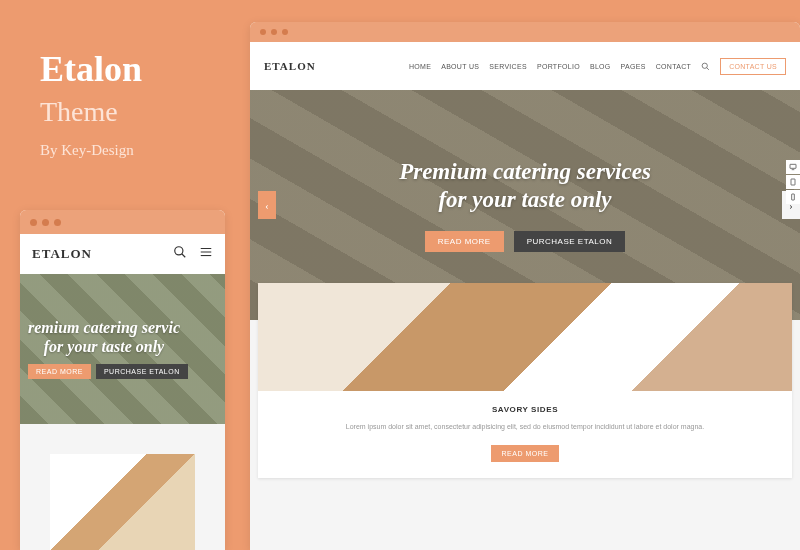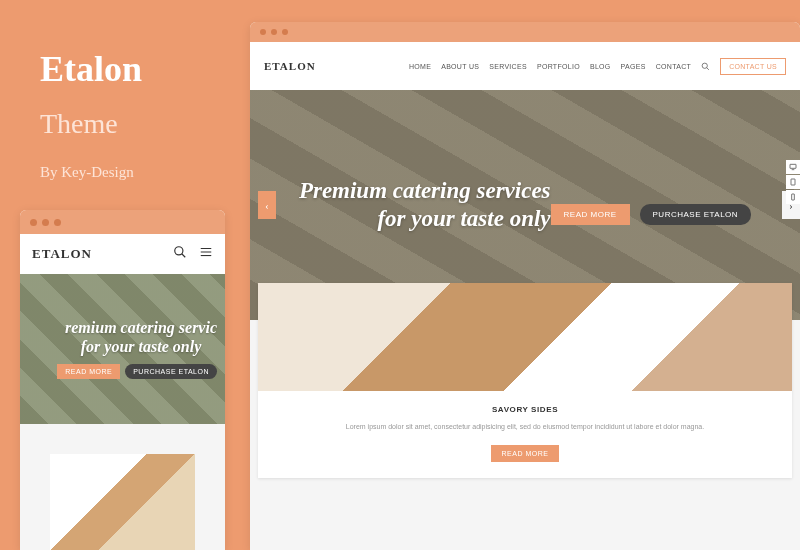--- a/index.html
+++ b/index.html
@@ -1,51 +1,51 @@
 <!DOCTYPE html>
 <html><head>
 <meta charset="utf-8">
 <style>
 * { margin:0; padding:0; box-sizing:border-box; }
 body { font-family: Georgia, serif; background:#ed9b6f; width:800px; height:550px; overflow:hidden; position:relative; }
 .sidebar-info { position:absolute; left:40px; top:48px; color:#fff; width:200px; }
 .sidebar-info h1 { font-size:36px; font-weight:600; font-family: Georgia, serif; color:#fff; }
-.sidebar-info h2 { font-size:28px; font-weight:300; color:#fde4d7; margin-top:18px; }
-.sidebar-info p { font-size:15px; margin-top:24px; color:#fde4d7; }
+.sidebar-info h2 { font-size:28px; font-weight:300; color:#fde4d7; margin-top:6px; }
+.sidebar-info p { font-size:15px; margin-top:14px; color:#fde4d7; }
 
 .mobile-window { position:absolute; left:20px; top:210px; width:205px; background:#fff; border-radius:6px 6px 0 0; overflow:hidden; height:340px; box-shadow:0 2px 10px rgba(0,0,0,0.1);}
 .mobile-chrome { background:#eca27a; height:24px; display:flex; align-items:center; padding:0 10px; gap:5px;}
 .dot { width:7px; height:7px; border-radius:50%; background:#d47c4e; }
 
 .mobile-header { height:40px; display:flex; align-items:center; justify-content:space-between; padding:0 12px; background:#fff; }
 .mobile-logo { font-family: Georgia, serif; font-size:13px; font-weight:bold; letter-spacing:1px; color:#333;}
 .mobile-icons { display:flex; gap:12px; }
 .mobile-icons svg { width:14px; height:14px; stroke:#333; stroke-width:2; fill:none;}
 
-.mobile-hero { height:150px; background:linear-gradient(rgba(80,70,50,0.35),rgba(80,70,50,0.35)), repeating-linear-gradient(45deg,#9a8,#9a8 20px,#b7c9a8 20px,#b7c9a8 40px); display:flex; flex-direction:column; align-items:flex-end; justify-content:center; color:#fff; padding:0 8px; text-align:center;}
+.mobile-hero { height:150px; background:linear-gradient(rgba(80,70,50,0.35),rgba(80,70,50,0.35)), repeating-linear-gradient(45deg,#9a8,#9a8 20px,#b7c9a8 20px,#b7c9a8 40px); display:flex; flex-direction:column; align-items:flex-start; justify-content:center; color:#fff; padding:0 8px; text-align:center;}
 .mobile-hero h3 { font-size:16px; font-family: Georgia, serif; font-style:italic; line-height:1.15; text-shadow:0 1px 2px rgba(0,0,0,.3);}
 .mobile-hero .btns { margin-top:8px; display:flex; gap:5px;}
 .btn-sm { font-size:7px; padding:4px 8px; letter-spacing:0.5px; font-family: Arial, sans-serif;}
 .btn-orange { background:#ed9b6f; color:#fff; }
-.btn-dark { background:#444; color:#fff;border-radius:10px; }
+.btn-dark { background:#444; color:#fff; }
 
 .mobile-card-area { padding:30px 30px 0; background:#f5f5f5; height:126px;}
 .mobile-card-img { height:96px; background:linear-gradient(135deg,#fff 40%,#d4a574 40%,#d4a574 60%,#e8d5b5 60%); }
 
 .desktop-window { position:absolute; left:250px; top:22px; width:550px; height:528px; background:#f5f5f5; border-radius:6px 6px 0 0; overflow:hidden; box-shadow:0 2px 10px rgba(0,0,0,0.1);}
 .desktop-chrome { background:#eca27a; height:20px; display:flex; align-items:center; padding:0 10px; gap:5px;}
 .desktop-chrome .dot{width:6px;height:6px;}
 
 .desktop-header { height:48px; background:#fff; display:flex; align-items:center; padding:0 14px; justify-content:space-between;}
 .desktop-logo { font-family:Georgia,serif; font-weight:bold; letter-spacing:1px; font-size:11px; color:#333;}
 .nav { display:flex; align-items:center; gap:10px; font-family: Arial, sans-serif;}
 .nav a { font-size:7px; color:#555; text-decoration:none; letter-spacing:0.3px;}
 .btn-outline { border:1px solid #ed9b6f; color:#ed9b6f; padding:4px 8px; font-size:7px; letter-spacing:0.3px;}
 
-.desktop-hero { height:230px; position:relative; background:linear-gradient(rgba(60,55,40,0.4),rgba(60,55,40,0.4)), repeating-linear-gradient(30deg,#aaa18c,#aaa18c 35px,#c4bba4 35px,#c4bba4 70px); display:flex; flex-direction:row; align-items:center; justify-content:center; color:#fff; text-align:right;}
+.desktop-hero { height:230px; position:relative; background:linear-gradient(rgba(60,55,40,0.4),rgba(60,55,40,0.4)), repeating-linear-gradient(30deg,#aaa18c,#aaa18c 35px,#c4bba4 35px,#c4bba4 70px); display:flex; flex-direction:column; align-items:center; justify-content:center; color:#fff; text-align:center;}
 .desktop-hero h3 { font-size:23px; font-family:Georgia,serif; font-style:italic; line-height:1.2; text-shadow:0 1px 3px rgba(0,0,0,.3);}
 .desktop-hero .btns { margin-top:18px; display:flex; gap:10px;}
 .btn-md { font-size:8px; padding:6px 13px; letter-spacing:0.5px; font-family:Arial,sans-serif;}
 .arrow { position:absolute; top:50%; transform:translateY(-50%); width:18px; height:28px; background:#ed9b6f; color:#fff; display:flex; align-items:center; justify-content:center; font-size:10px;}
 .arrow.left { left:8px;}
 .arrow.right { right:0; background:#f5f5f5; color:#333;}
 
 .float-icons { position:absolute; right:0; top:160px; display:flex; flex-direction:column;}
 .float-icons div{ width:14px; height:14px; background:#fff; margin-bottom:1px; display:flex; align-items:center;justify-content:center;}
 .float-icons svg{width:8px;height:8px;stroke:#333;stroke-width:2;fill:none;}

